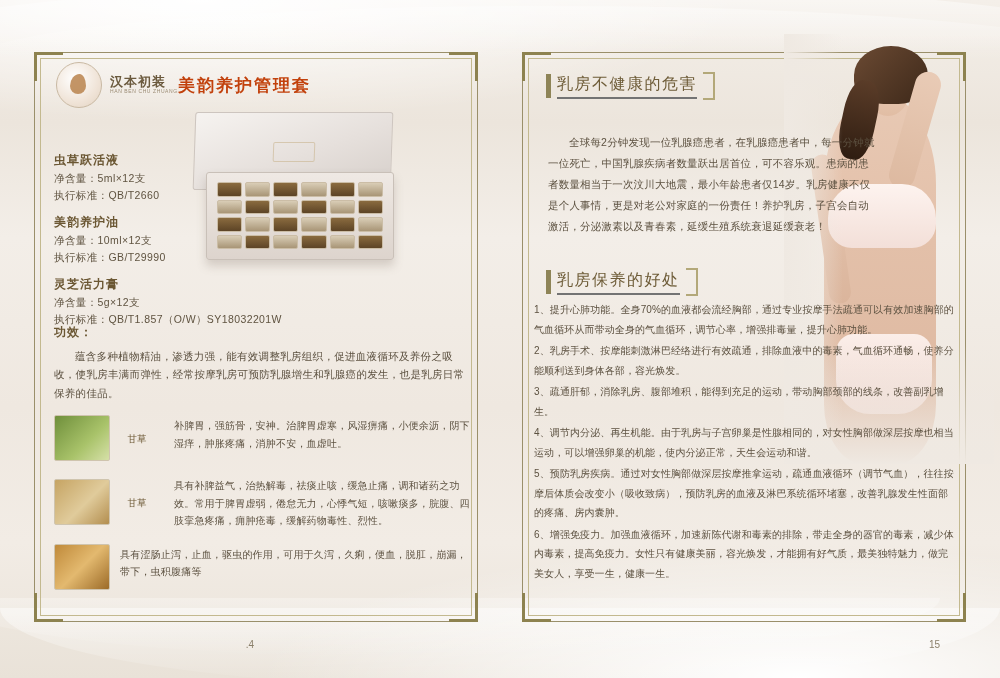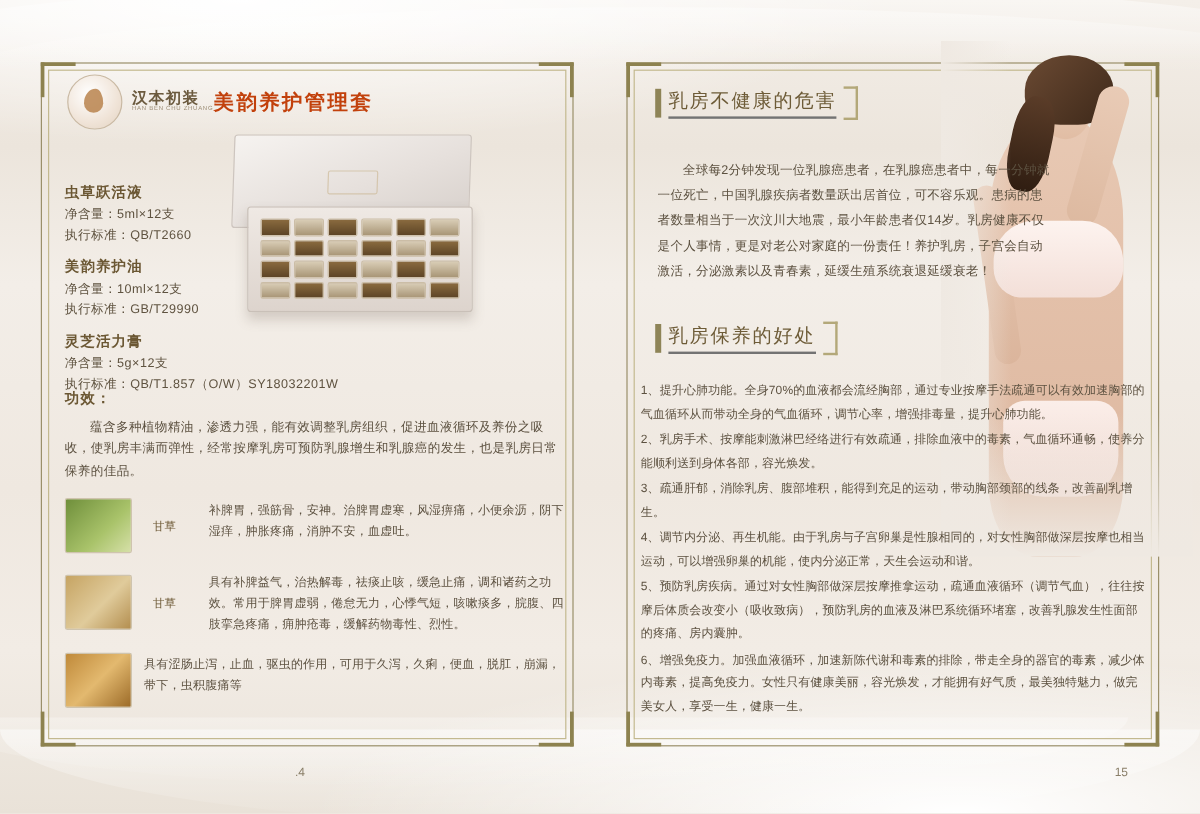--- a/index.html
+++ b/index.html
@@ -183,21 +183,21 @@
   .rbanner .tag{
     width:10px;height:24px;border:2px solid #b3a879;border-left:none;
   }
 
   .rtext{
     position:absolute;left:548px;width:330px;font-size:10.5px;line-height:2;
     color:#5c5140;letter-spacing:.2px;
   }
   .rtext.t1{top:132px;text-indent:2em;}
   .rlist{
-    position:absolute;left:534px;top:316px;width:420px;font-size:10px;line-height:1.95;
+    position:absolute;left:534px;top:300px;width:420px;font-size:10px;line-height:1.95;
     color:#5c5140;letter-spacing:.1px;
   }
   .rlist li{margin-bottom:2px;list-style:none;}
   .rlist ol{margin:0;padding:0;counter-reset:n;}
   .rlist li:before{counter-increment:n;content:counter(n) "、";}
 </style>
 </head>
 <body>
 
 <div class="page-bg">

